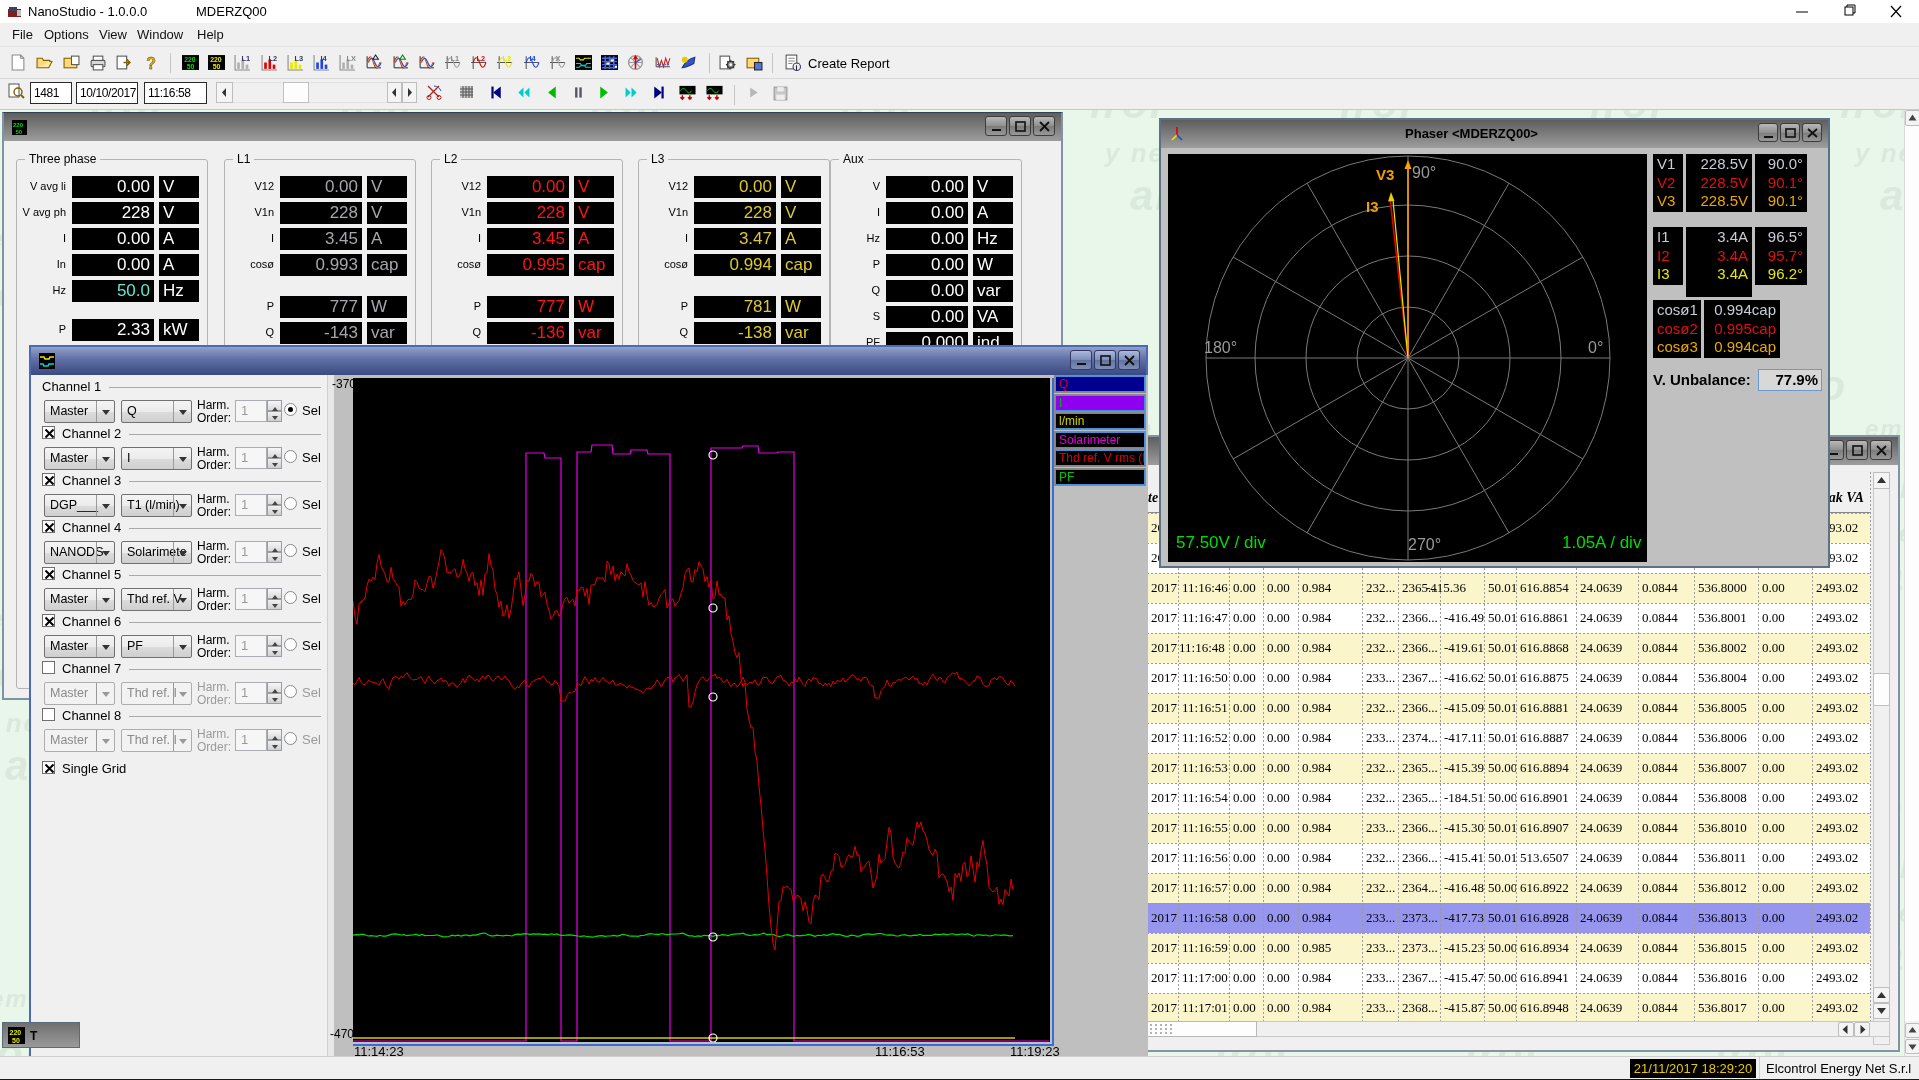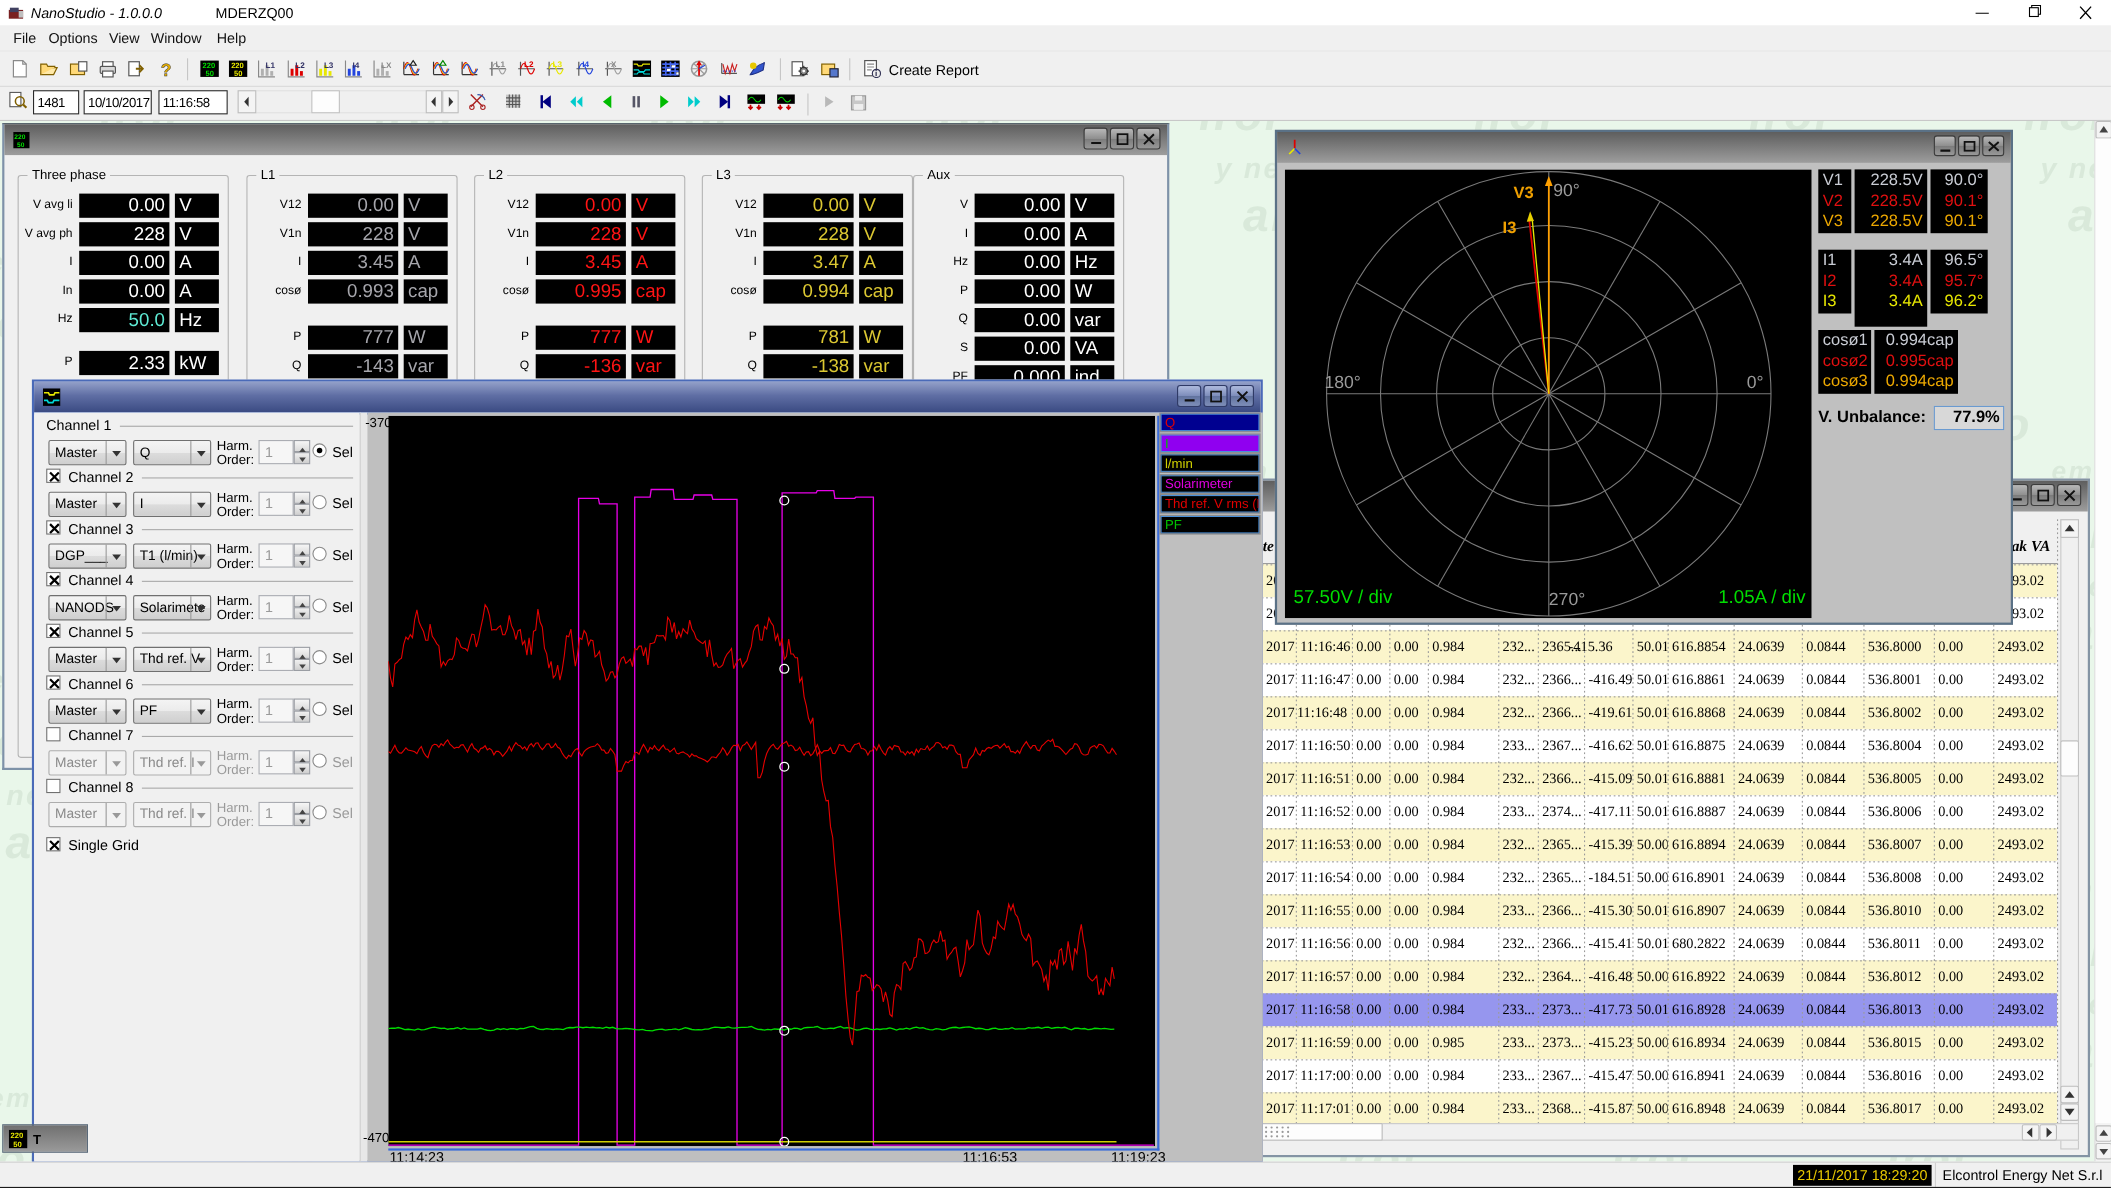--- a/index.html
+++ b/index.html
@@ -1,20 +1,20 @@
 <!DOCTYPE html>
 <html><head>
 <meta charset="utf-8">
 <style>
 * { margin:0; padding:0; box-sizing:border-box; }
 html,body { width:1919px; height:1080px; overflow:hidden; background:#fff;
   font-family:"Liberation Sans", sans-serif; }
 .abs { position:absolute; }
 #titlebar { left:0; top:0; width:1919px; height:23px; background:#ffffff; }
-#titlebar .t1 { left:28px; top:4px; font-size:13px; color:#000;font-style:italic; }
+#titlebar .t1 { left:28px; top:4px; font-size:13px; color:#000; }
 #titlebar .t2 { left:196px; top:4px; font-size:13px; color:#000; }
 #menubar { left:0; top:23px; width:1919px; height:24px; background:#f0f0f0; border-bottom:1px solid #e3e3e3;}
 #menubar span { position:absolute; top:4px; font-size:13px; color:#111; }
 #toolbar1 { left:0; top:47px; width:1919px; height:32px; background:#f0f0f0; border-bottom:1px solid #d8d8d8; }
 #toolbar2 { left:0; top:79px; width:1919px; height:31px; background:#f0f0f0; border-bottom:1px solid #c8c8c8; }
 #mdi { left:0; top:110px; width:1919px; height:946px; background:#e9f7ea; overflow:hidden; }
 #status { left:0; top:1056px; width:1919px; height:24px; background:#f0f0f0; border-top:1px solid #cfcfcf; }
 .tico { position:absolute; top:7px; width:17px; height:17px; }
 .tsep { position:absolute; top:6px; width:1px; height:20px; background:#c6c6c6; }
 .win { position:absolute; background:#f0f0f0; }
@@ -904,21 +904,21 @@
  <div class="cell" style="left:677px;top:376px;width:58px">2493.02</div>
  <div class="cell" style="left:12px;top:406px;width:31px">2017</div>
  <div class="cell" style="left:43px;top:406px;width:51px">11:16:56</div>
  <div class="cell" style="left:94px;top:406px;width:34px">0.00</div>
  <div class="cell" style="left:128px;top:406px;width:35px">0.00</div>
  <div class="cell" style="left:163px;top:406px;width:64px">0.984</div>
  <div class="cell" style="left:227px;top:406px;width:36px">232...</div>
  <div class="cell" style="left:263px;top:406px;width:42px">2366...</div>
  <div class="cell" style="left:305px;top:406px;width:44px">-415.41</div>
  <div class="cell" style="left:349px;top:406px;width:32px">50.01</div>
- <div class="cell" style="left:381px;top:406px;width:60px">680.2822</div>
+ <div class="cell" style="left:381px;top:406px;width:60px">513.6507</div>
  <div class="cell" style="left:441px;top:406px;width:62px">24.0639</div>
  <div class="cell" style="left:503px;top:406px;width:56px">0.0844</div>
  <div class="cell" style="left:559px;top:406px;width:64px">536.8011</div>
  <div class="cell" style="left:623px;top:406px;width:54px">0.00</div>
  <div class="cell" style="left:677px;top:406px;width:58px">2493.02</div>
  <div class="cell" style="left:12px;top:436px;width:31px">2017</div>
  <div class="cell" style="left:43px;top:436px;width:51px">11:16:57</div>
  <div class="cell" style="left:94px;top:436px;width:34px">0.00</div>
  <div class="cell" style="left:128px;top:436px;width:35px">0.00</div>
  <div class="cell" style="left:163px;top:436px;width:64px">0.984</div>
@@ -1034,20 +1034,21 @@
         <path d="M6.5,3 l5,4.5 l-5,4.5 z" fill="#333"></path>
       </svg>
 </div>
 <div class="win" id="phaser" style="left:1159px;top:8px;width:671px;height:450px;background:#c0c0c0;border:2px solid #5a7186;z-index:4">
  <div class="wtitle inactive">
   <svg style="position:absolute;left:8px;top:6px" width="16" height="16">
           <line x1="8" y1="9" x2="8" y2="1" stroke="#dd0000" stroke-width="1.6"></line>
           <line x1="8" y1="9" x2="3" y2="14" stroke="#e8e800" stroke-width="1.6"></line>
           <line x1="8" y1="9" x2="13" y2="14" stroke="#2244dd" stroke-width="1.6"></line>
         </svg>
+  <div class="cap">Phaser &lt;MDERZQ00&gt;</div>
   <div class="wbtns" style="right:6px">
    <div class="wbtn" style="width:20px;height:19px">
             <svg width="20" height="19">
               <line x1="5" y1="13" x2="14" y2="13" stroke="#111" stroke-width="2"></line>
             </svg>
           </div>
    <div class="wbtn" style="width:20px;height:19px">
             <svg width="20" height="19">
               <rect x="5" y="5" width="9" height="8" fill="none" stroke="#111" stroke-width="1.6"></rect>
             </svg>

